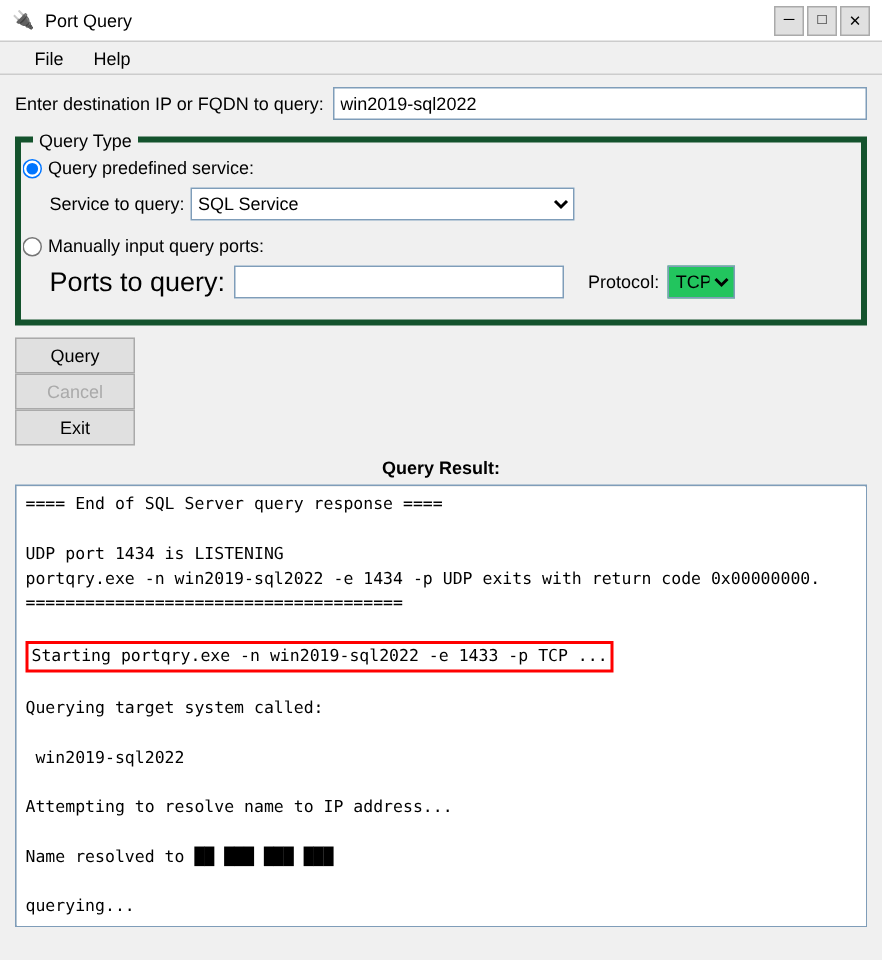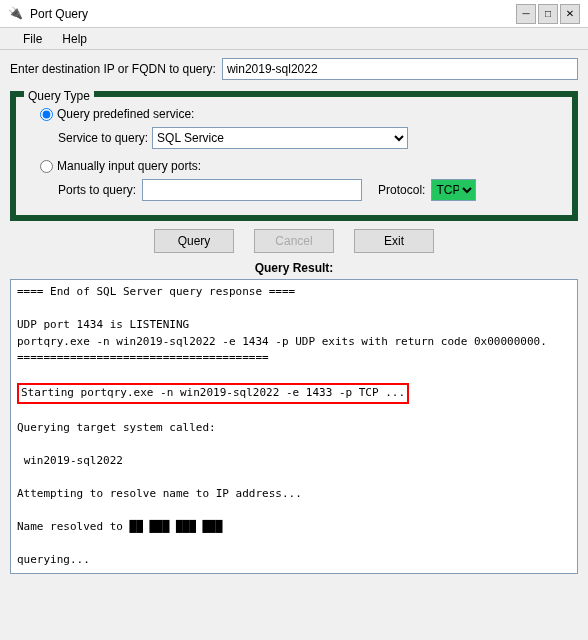--- a/index.html
+++ b/index.html
@@ -88,22 +88,22 @@
       flex: 1;
       height: 22px;
       border: 1px solid #7f9db9;
       padding: 2px 4px;
       font-size: 12px;
       background: white;
     }
 
     
     .group-box {
-      border: 6px solid #14532d;
-      padding: 6px 10px 10px 24px;
+      border: 4px solid #14532d;
+      padding: 6px 10px 10px 1px;
       margin-bottom: 8px;
       position: relative;
       margin-top: 11px;
     }
     .group-box-title {
       position: absolute;
       top: -8px;
       left: 8px;
       background: #f0f0f0;
       padding: 0 4px;
@@ -148,21 +148,21 @@
     }
 
     .ports-row {
       display: flex;
       align-items: center;
       gap: 6px;
       margin-left: 18px;
       margin-bottom: 4px;
     }
     .ports-label {
-      font-size: 12px;
+      font-size: 18px;
       white-space: nowrap;
     }
     .ports-input {
       width: 220px;
       height: 22px;
       border: 1px solid #7f9db9;
       padding: 2px 4px;
       font-size: 12px;
       background: white;
     }
@@ -182,22 +182,23 @@
       margin-left: 18px;
       font-size: 11px;
       color: #333;
       line-height: 1.4;
     }
 
     
     .buttons-row {
       display: flex;
       justify-content: center;
-      gap: 20px;
+      gap: 0;
       margin-bottom: 8px;
+      flex-direction: column;
     }
     .btn {
       width: 80px;
       height: 24px;
       border: 1px solid #aaa;
       background: #e0e0e0;
       cursor: pointer;
       font-size: 12px;
       display: flex;
       align-items: center;

